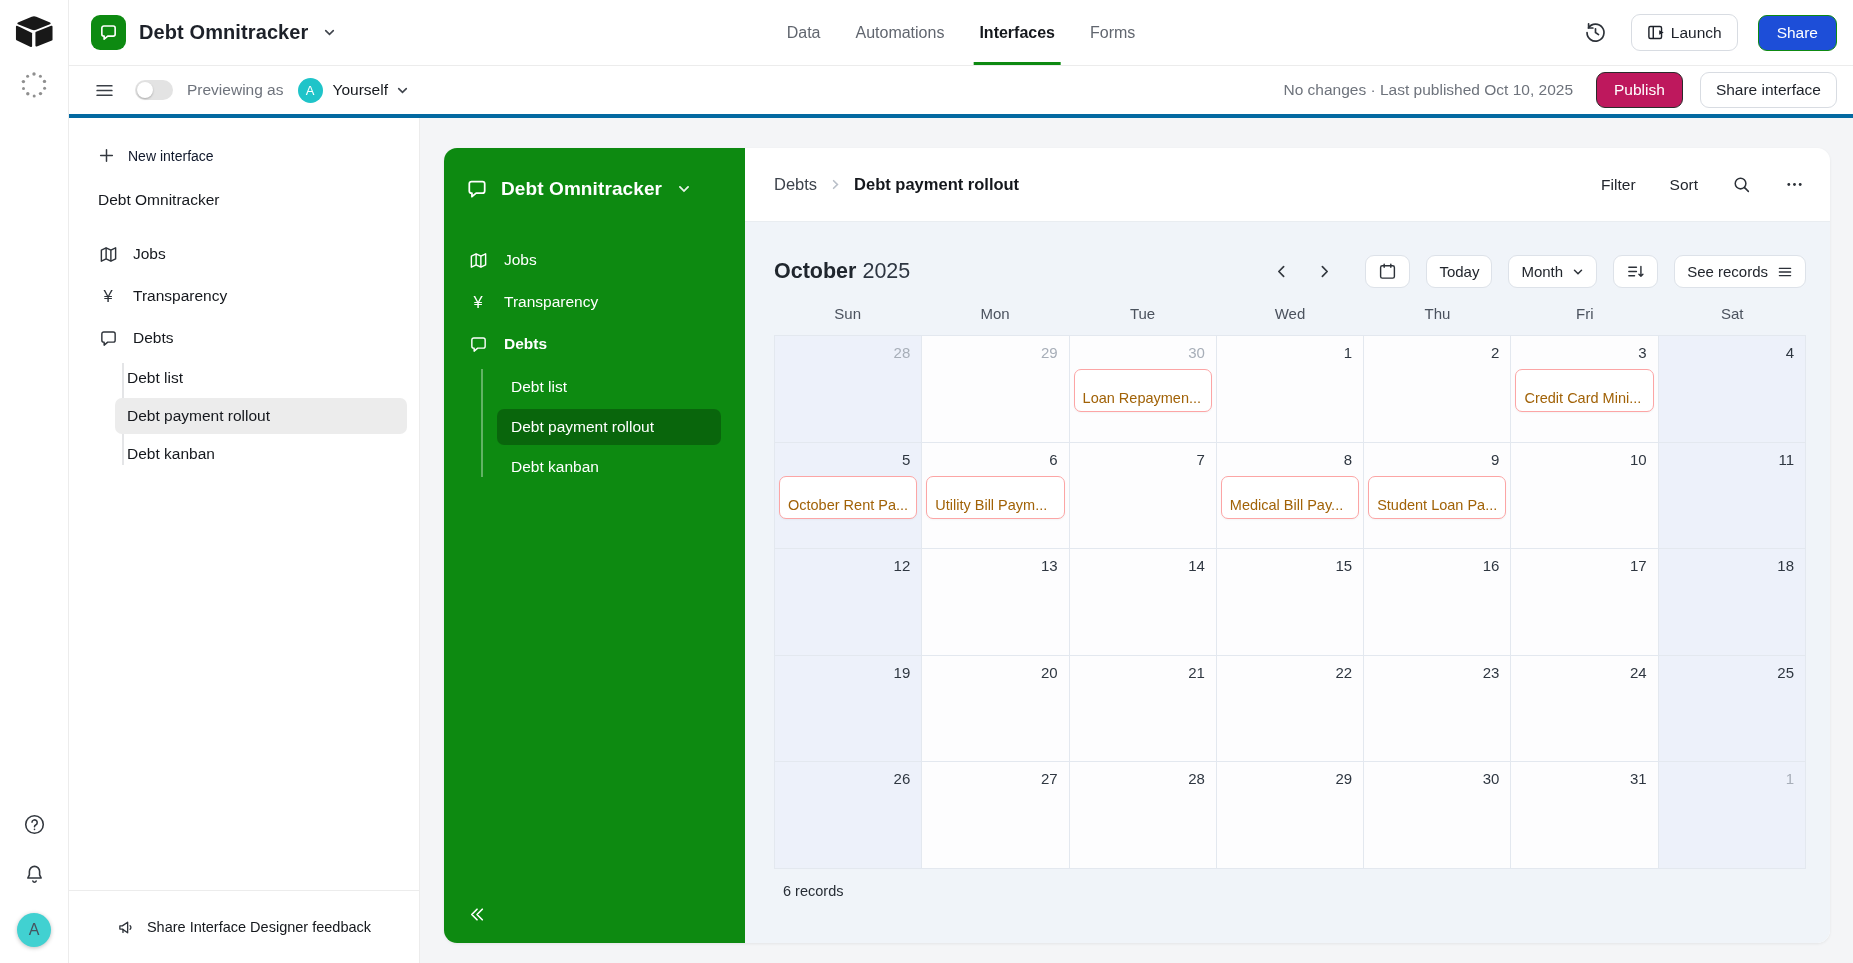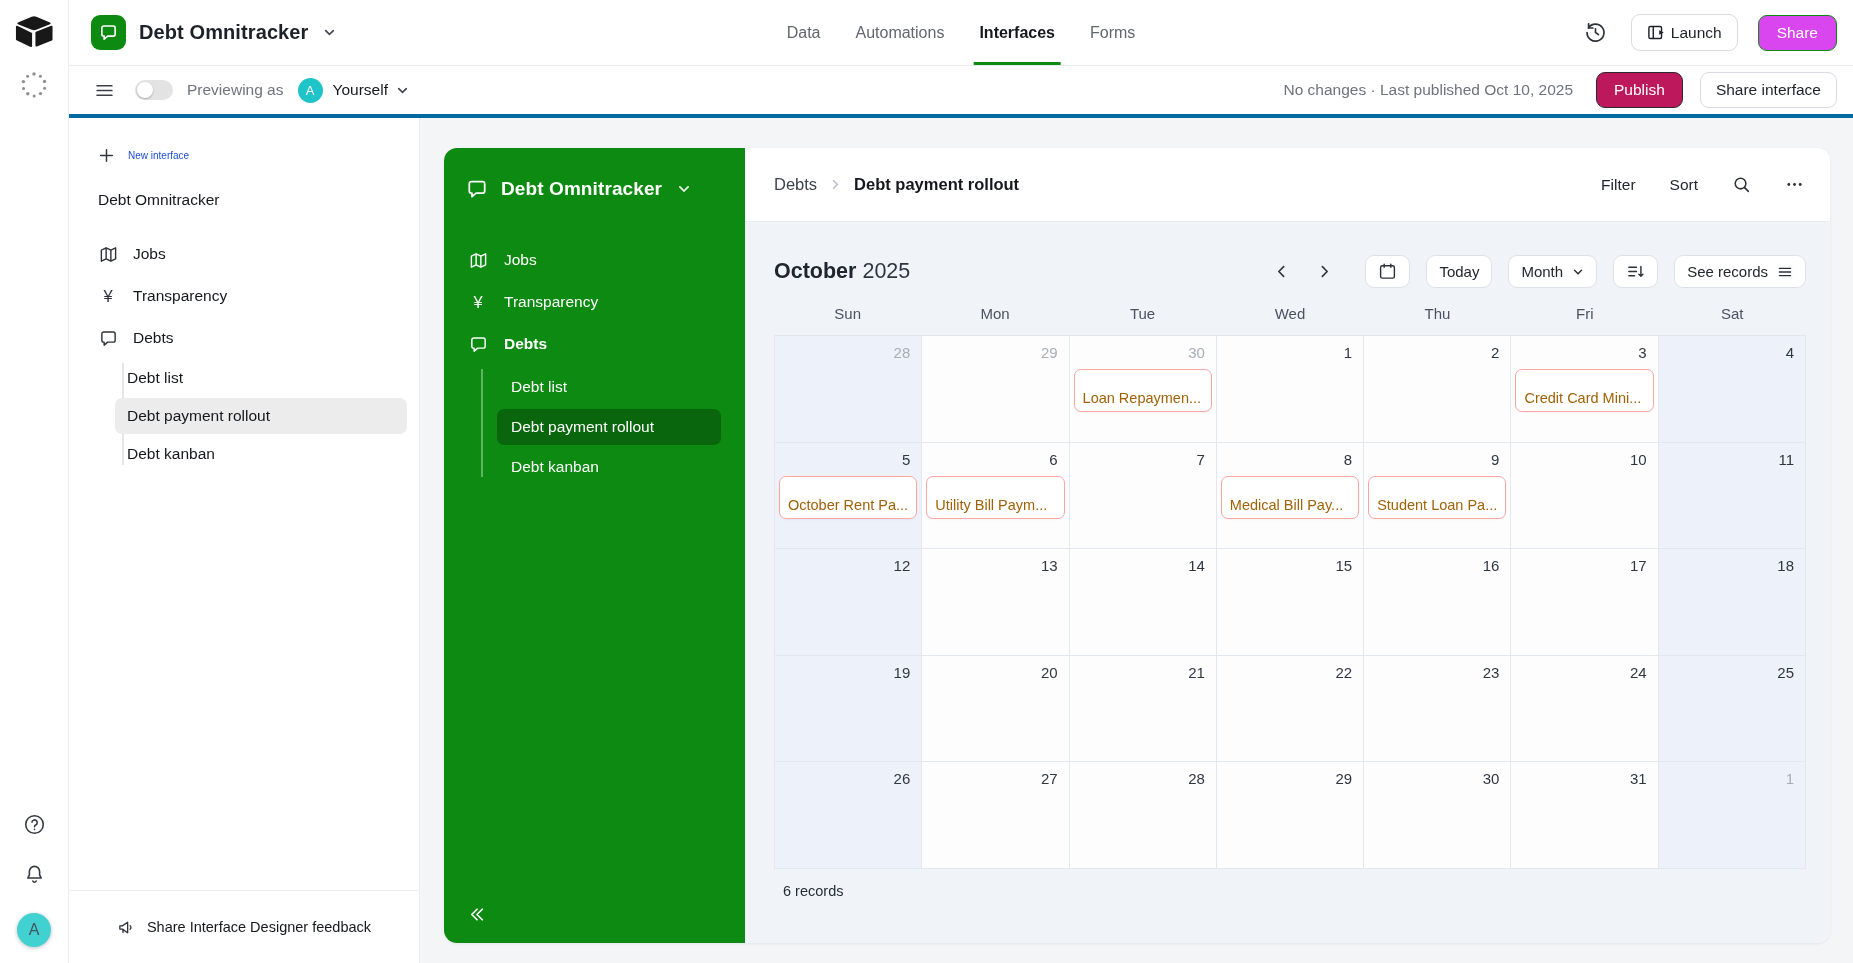--- a/index.html
+++ b/index.html
@@ -57,21 +57,21 @@
     content: ""; position: absolute; left: -6px; right: -6px; bottom: 0; height: 3px; background: #0d8a11;
   }
 
   .header-right { margin-left: auto; display: flex; align-items: center; gap: 20px; }
   .icon-btn { color: #2c3138; background: none; border: none; padding: 4px; }
   .btn {
     display: flex; align-items: center; gap: 5px; font-family: inherit;
     font-size: 15.5px; color: #1d2129; background: #fff;
     border: 1px solid #d8dce2; border-radius: 9px; padding: 8px 15px;
   }
-  .btn-green { background: #d946ef; border-color: #0e8a12; color: #fff; padding: 8px 18px; }
+  .btn-green { background: #1d4ed8; border-color: #0e8a12; color: #fff; padding: 8px 18px; }
   .btn-dark  { background: #be185d; border-color: #2b2b2b; color: #fff; padding: 8px 17px; }
 
   
   .preview-bar {
     height: 52px; display: flex; align-items: center; gap: 14px;
     border-bottom: 4px solid #0369a1; padding: 0 16px 0 25px; background: #fff;
   }
   .hamburger { color: #3a3f46; margin-right: 6px; }
   .toggle { width: 38px; height: 20px; border-radius: 10px; background: #e3e3e3; position: relative; flex: none; }
   .toggle::after {
@@ -90,21 +90,21 @@
   .status-text { color: #6e737c; font-size: 15.5px; margin-right: 6px; }
 
   
   .workspace { flex: 1; display: flex; min-height: 0; }
 
   
   .sidebar {
     width: 351px; flex: none; border-right: 1px solid #ececec; background: #fff;
     display: flex; flex-direction: column; padding-top: 29px;
   }
-  .side-new { display: flex; align-items: center; gap: 13px; padding-left: 29px; font-size: 10px; color: #1d4ed8; }
+  .side-new { display: flex; align-items: center; gap: 13px; padding-left: 29px; font-size: 14px; color: #0f172a; }
   .side-new .plus { color: #33383f; }
   .side-group-title { margin-top: 27px; padding-left: 29px; font-size: 15.5px; color: #15181d; }
   .side-nav { margin-top: 24px; display: flex; flex-direction: column; }
   .side-item { display: flex; align-items: center; gap: 15px; height: 42px; padding-left: 29px; font-size: 15.5px; color: #15181d; }
   .side-item .ic { color: #2e333a; width: 20px; display: flex; justify-content: center; }
   .side-sub { position: relative; display: flex; flex-direction: column; }
   .side-sub::before { content: ""; position: absolute; left: 53px; top: 4px; bottom: 8px; width: 1.5px; background: #e4e5e7; }
   .side-sub-item {
     position: relative; margin: 1px 12px 1px 46px; padding: 9px 10px 9px 12px;
     font-size: 15.5px; color: #15181d; border-radius: 7px; z-index: 1;

